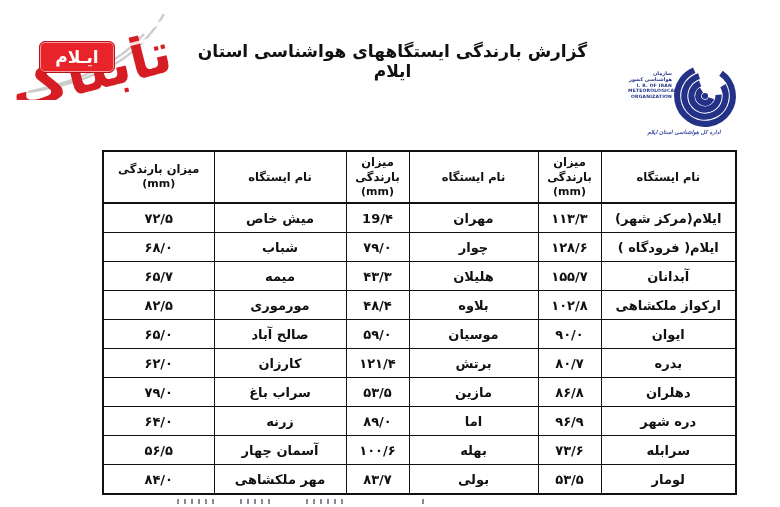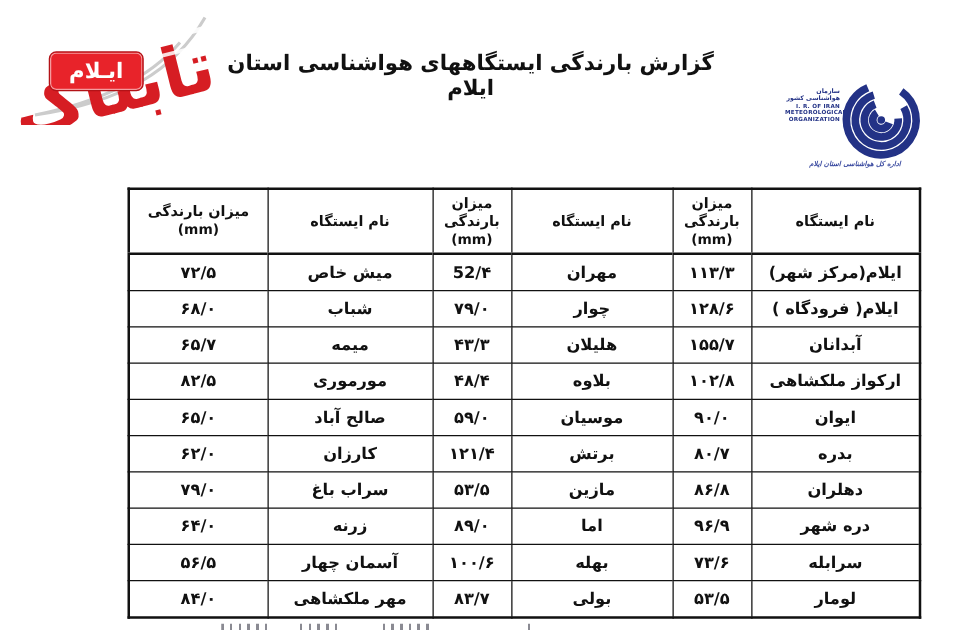--- a/index.html
+++ b/index.html
@@ -33,21 +33,21 @@
   .met-text .fa { font-size: 5px; }
   .met-text .en { font-size: 4.5px; letter-spacing: .2px; }
   .met-spiral { position: absolute; left: 43px; top: 2px; }
   .met-caption {
     position: absolute; left: 0; top: 69px; width: 112px;
     text-align: center; color: #3a4aa0; font-size: 5.5px; font-style: italic; font-weight: bold;
   }
 
   
   .page-title {
-    position: absolute; left: 169px; top: 41px; width: 415px;
+    position: absolute; left: 185px; top: 41px; width: 415px;
     direction: rtl; text-align: center;
     font-size: 17px; font-weight: bold; color: #111;
   }
   .subtitle {
     position: absolute; left: 30px; top: 102px; width: 620px;
     direction: rtl; text-align: center;
     font-size: 13.5px; font-weight: bold; color: #111;
   }
 
   
@@ -141,21 +141,21 @@
           <div>میزان بارندگی</div>
             <div class="unit">(mm)</div>
         </th>
       </tr>
     </thead>
     <tbody>
       <tr>
         <td>ایلام(مرکز شهر)</td>
         <td>۱۱۳/۳</td>
         <td>مهران</td>
-        <td>52/۴</td>
+        <td>19/۴</td>
         <td>میش خاص</td>
         <td>۷۲/۵</td>
       </tr>
       <tr>
         <td>ایلام( فرودگاه )</td>
         <td>۱۲۸/۶</td>
         <td>چوار</td>
         <td>۷۹/۰</td>
         <td>شباب</td>
         <td>۶۸/۰</td>

